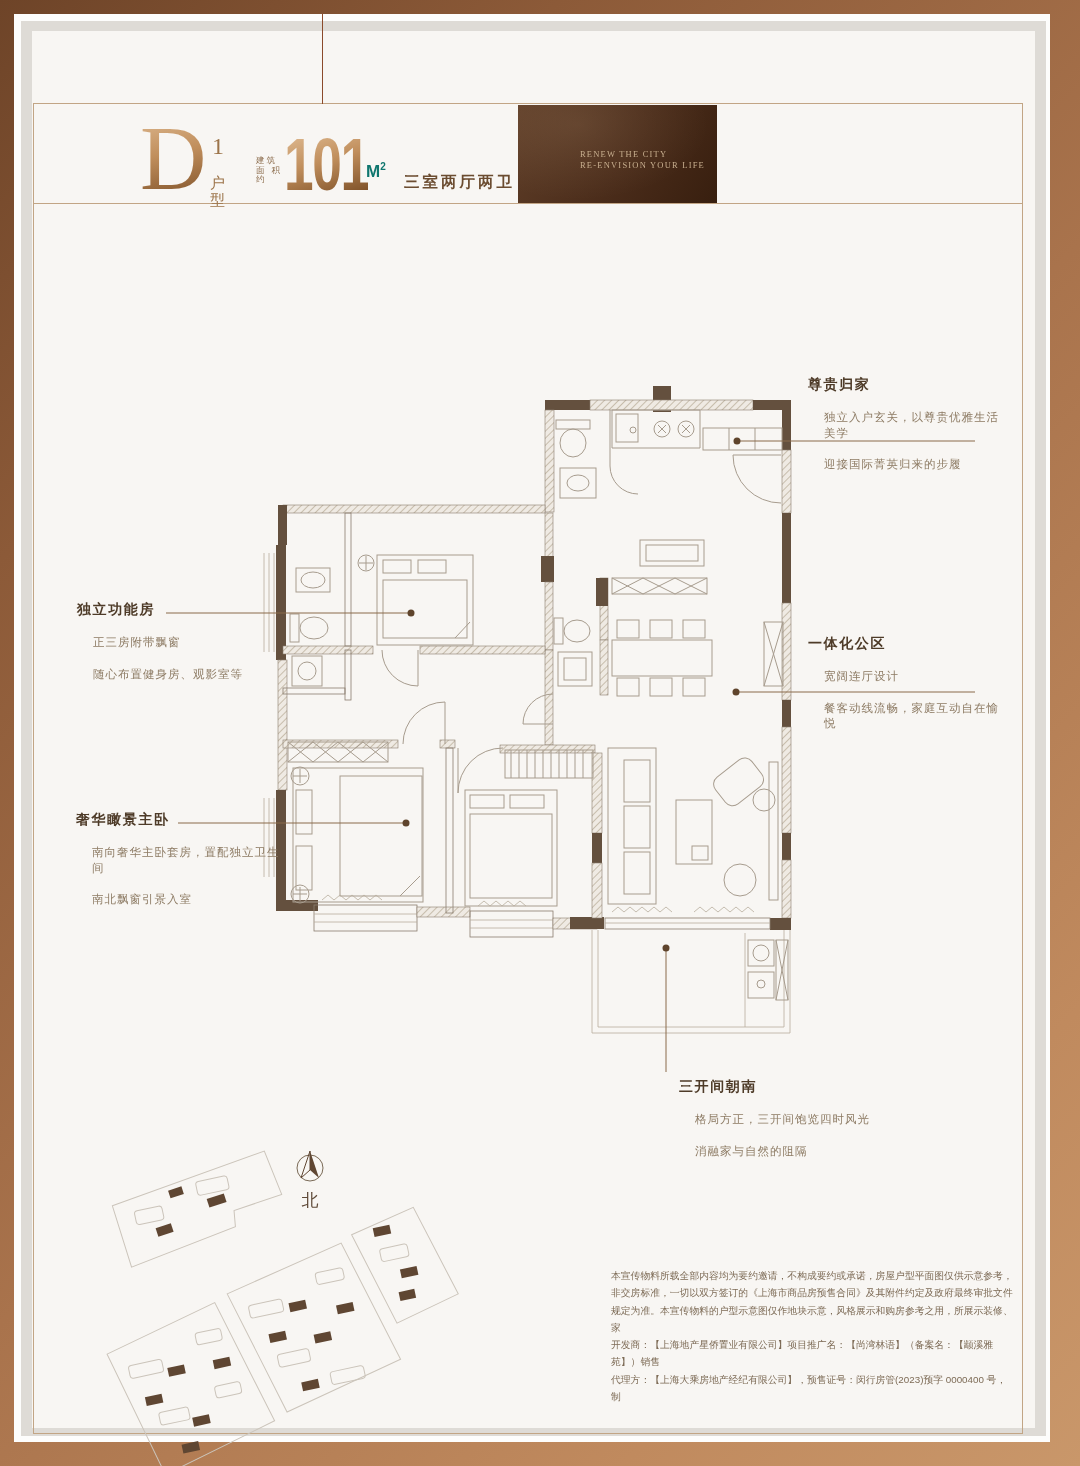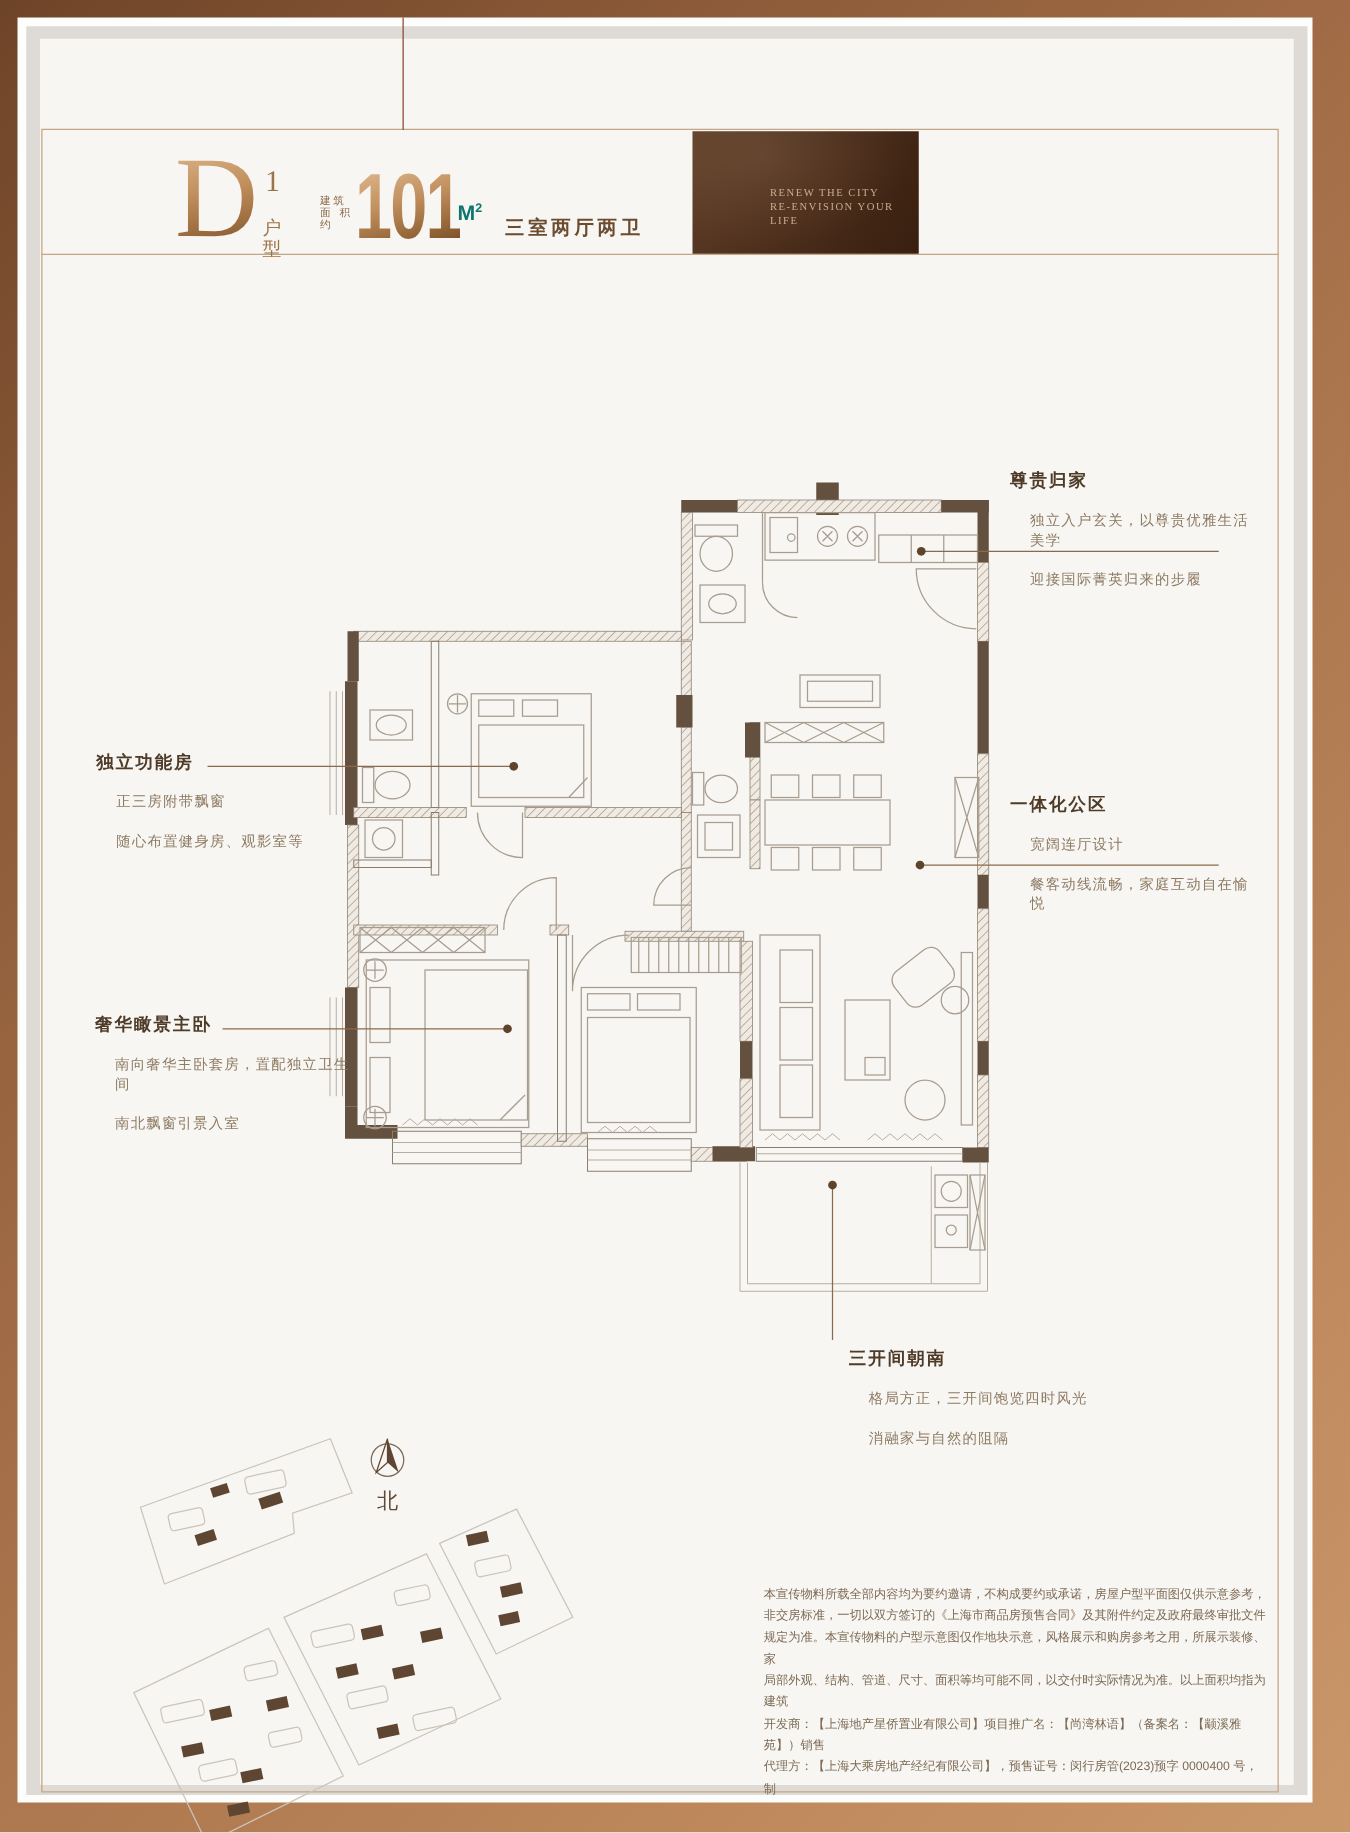--- a/index.html
+++ b/index.html
@@ -16,23 +16,23 @@
   .grad-text{background:linear-gradient(168deg,#dcb68c 5%,#c08e5c 45%,#7e5128 95%);-webkit-background-clip:text;background-clip:text;color:transparent;}
   .unit-letter{position:absolute;left:140px;top:112px;font-family:"Liberation Serif",serif;font-size:92px;line-height:92px;font-weight:normal;}
   .unit-col{position:absolute;left:205px;top:134px;width:26px;text-align:center;color:#9c744a;}
   .unit-col .num{font-size:24px;line-height:24px;font-family:"Liberation Serif",serif;}
   .unit-col .lab{font-size:15px;line-height:17px;margin-top:16px;letter-spacing:1px;}
   .area-prefix{position:absolute;left:256px;top:156px;color:#8a6a4a;font-size:8.5px;line-height:9.5px;letter-spacing:2px;text-align:justify;width:26px;}
   .area-value{position:absolute;left:284px;top:134px;font-size:74px;line-height:62px;font-family:"Liberation Sans",sans-serif;font-weight:bold;transform:scaleX(.72);transform-origin:left top;letter-spacing:-2px;}
   .area-unit{position:absolute;left:366px;top:161px;font-size:17px;color:#0f766e;font-weight:bold;}
   .area-unit sup{font-size:10px;}
   .layout-summary{position:absolute;left:404px;top:172px;font-size:15.5px;letter-spacing:3px;color:#6b4c30;font-weight:bold;}
-  .brand-box{position:absolute;left:518px;top:105px;width:181px;height:98px;background:
+  .brand-box{position:absolute;left:518px;top:105px;width:199px;height:98px;background:
      radial-gradient(120% 140% at 30% 20%, rgba(255,220,180,.10), rgba(0,0,0,0) 55%),
-     linear-gradient(120deg,#5f3e28 0%,#4a2c1a 55%,#381f0f 100%); margin-left: 36px;}
+     linear-gradient(120deg,#5f3e28 0%,#4a2c1a 55%,#381f0f 100%);}
   .brand-text{position:absolute;left:62px;top:44px;color:#c7ae8e;font-family:"Liberation Serif",serif;font-size:8.5px;line-height:11px;letter-spacing:1.2px;}
   
   .callout{position:absolute;z-index:3;}
   .callout h3{margin:0 0 7px 0;font-size:14px;font-weight:bold;color:#4e3b28;letter-spacing:1.6px;}
   .callout p{margin:16px;font-size:11.5px;line-height:15.5px;color:#8d7b64;letter-spacing:1px;}
   
   .disclaimer{position:absolute;left:611px;top:1267px;width:404px;z-index:3;}
   .disclaimer div{font-size:9.8px;line-height:17.3px;color:#7d6b56;letter-spacing:0;}
   
   .plan-svg{position:absolute;inset:0;z-index:2;pointer-events:none;}
@@ -370,17 +370,16 @@
 <div class="callout" style="left:679px;top:1078px;width:220px;">
   <h3>三开间朝南</h3>
   <p>格局方正，三开间饱览四时风光</p>
   <p>消融家与自然的阻隔</p>
 </div>
 
 <div class="disclaimer">
   <div>本宣传物料所载全部内容均为要约邀请，不构成要约或承诺，房屋户型平面图仅供示意参考，</div>
   <div>非交房标准，一切以双方签订的《上海市商品房预售合同》及其附件约定及政府最终审批文件</div>
   <div>规定为准。本宣传物料的户型示意图仅作地块示意，风格展示和购房参考之用，所展示装修、家</div>
-  <div>局部外观、结构、管道、尺寸、面积等均可能不同，以交付时实际情况为准。以上面积均指为建筑</div>
   <div>开发商：【上海地产星侨置业有限公司】项目推广名：【尚湾林语】（备案名：【颛溪雅苑】）销售</div>
   <div>代理方：【上海大乘房地产经纪有限公司】，预售证号：闵行房管(2023)预字 0000400 号，制</div>
 
 </div>
 
 </body></html>

